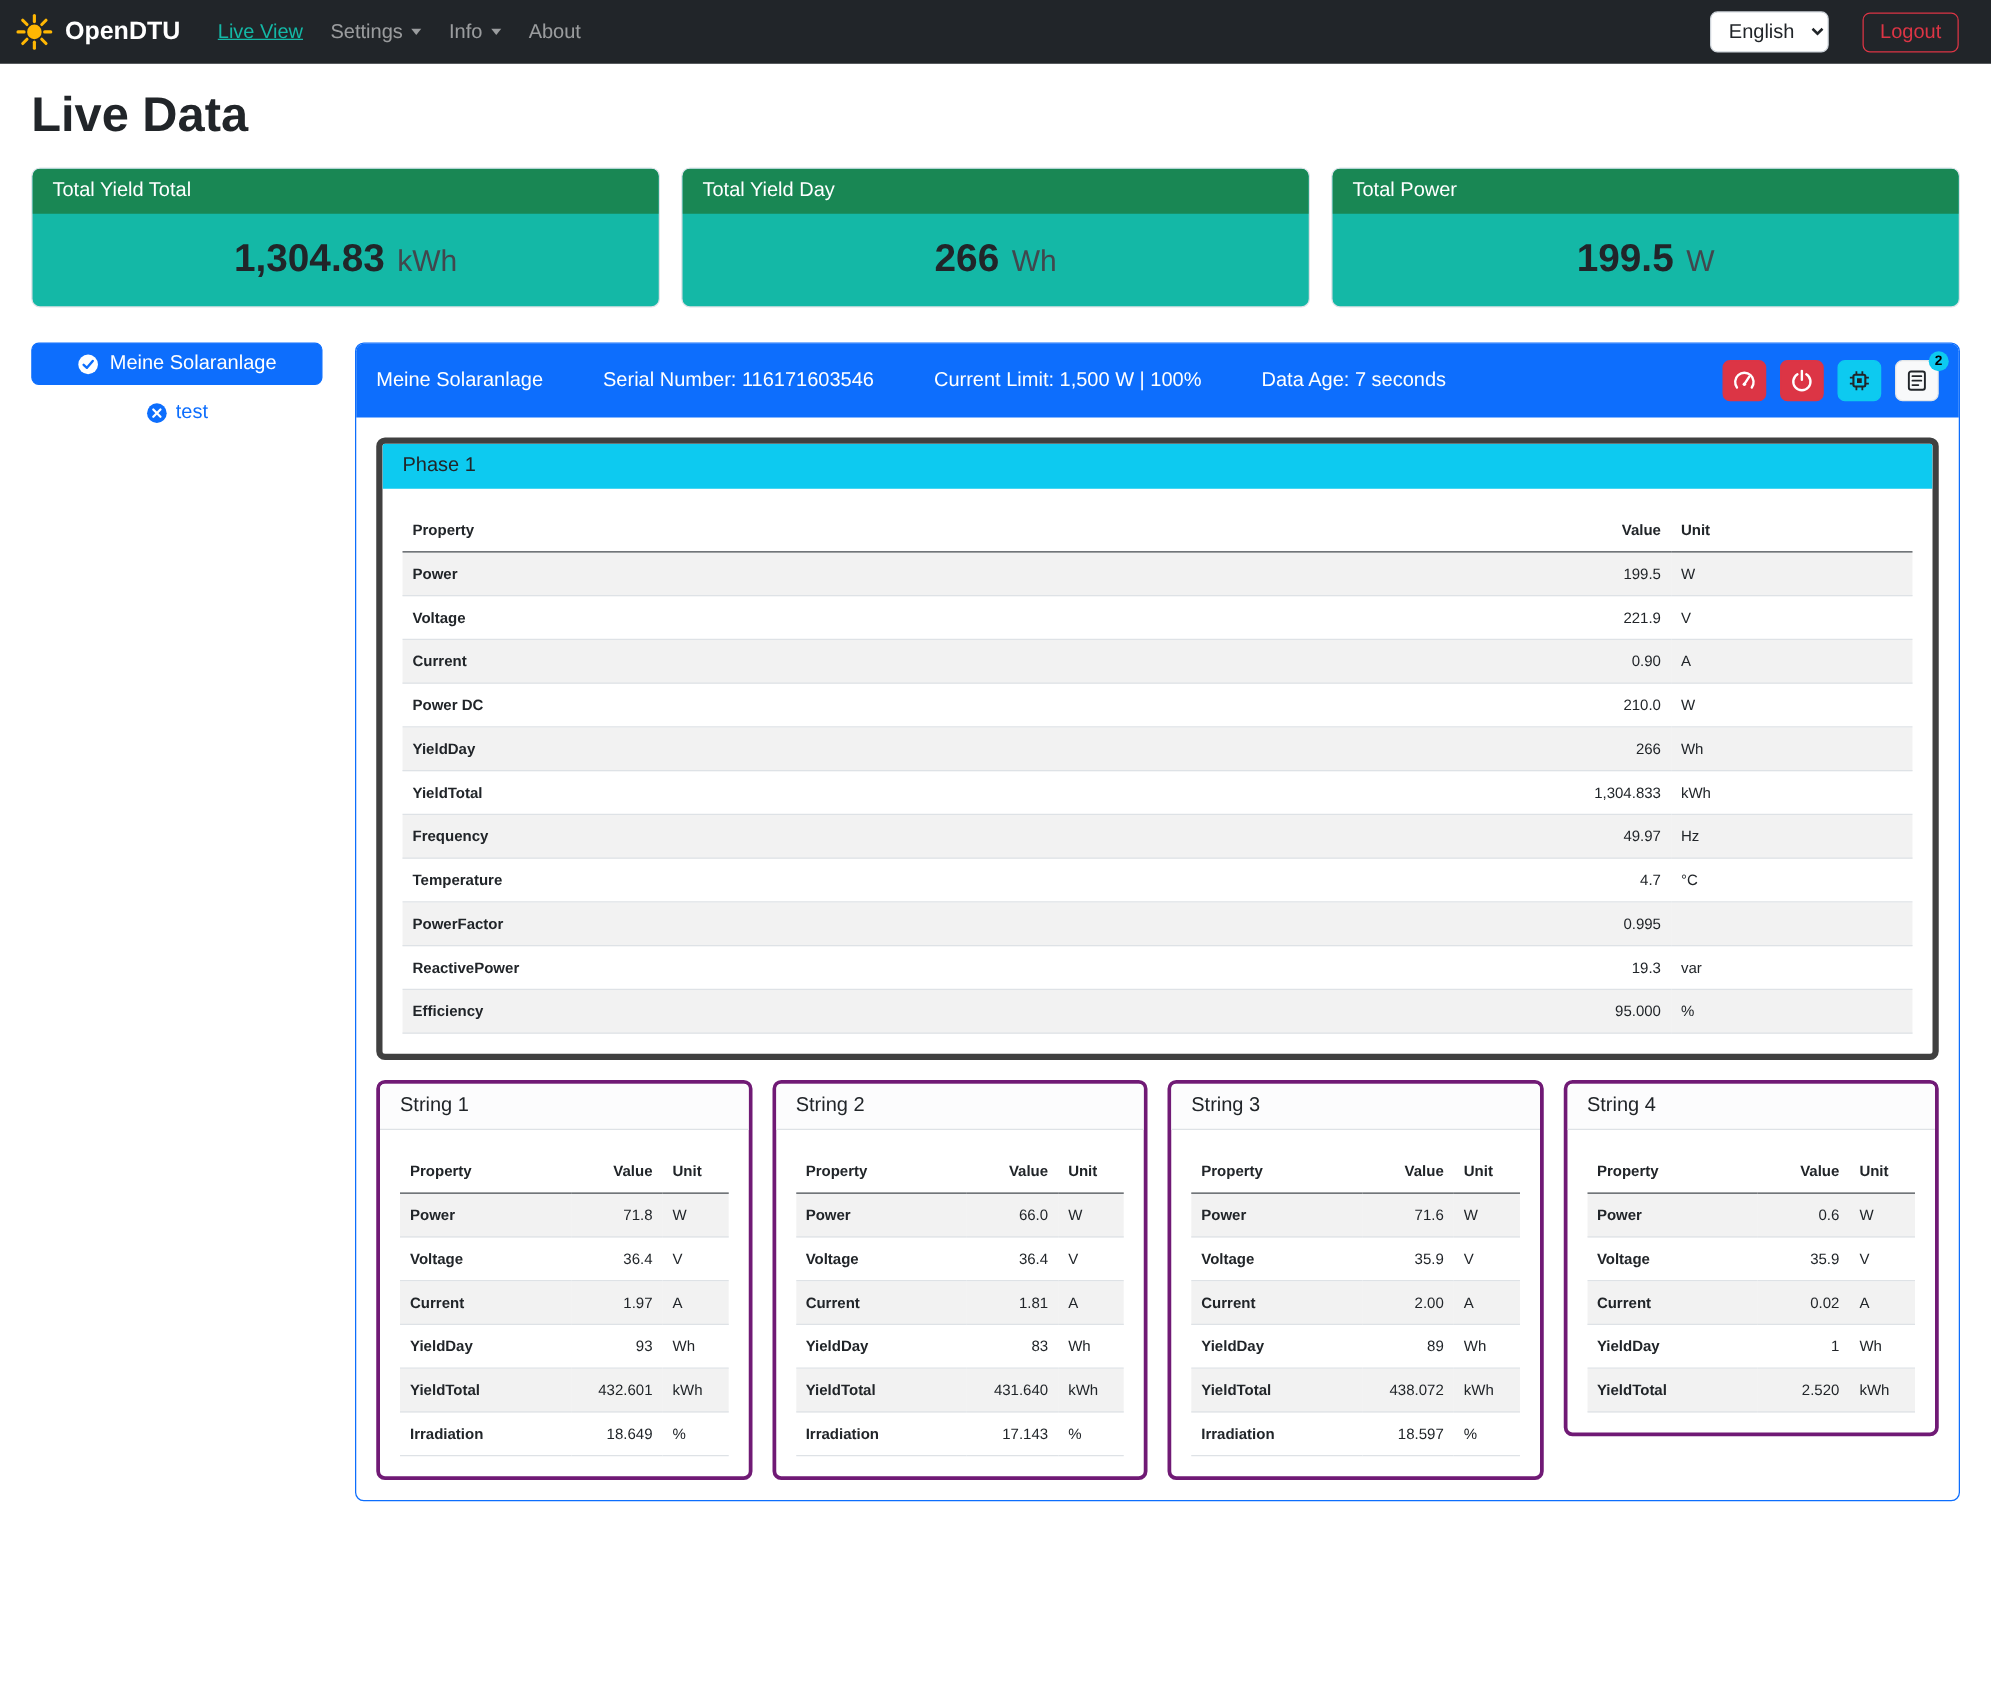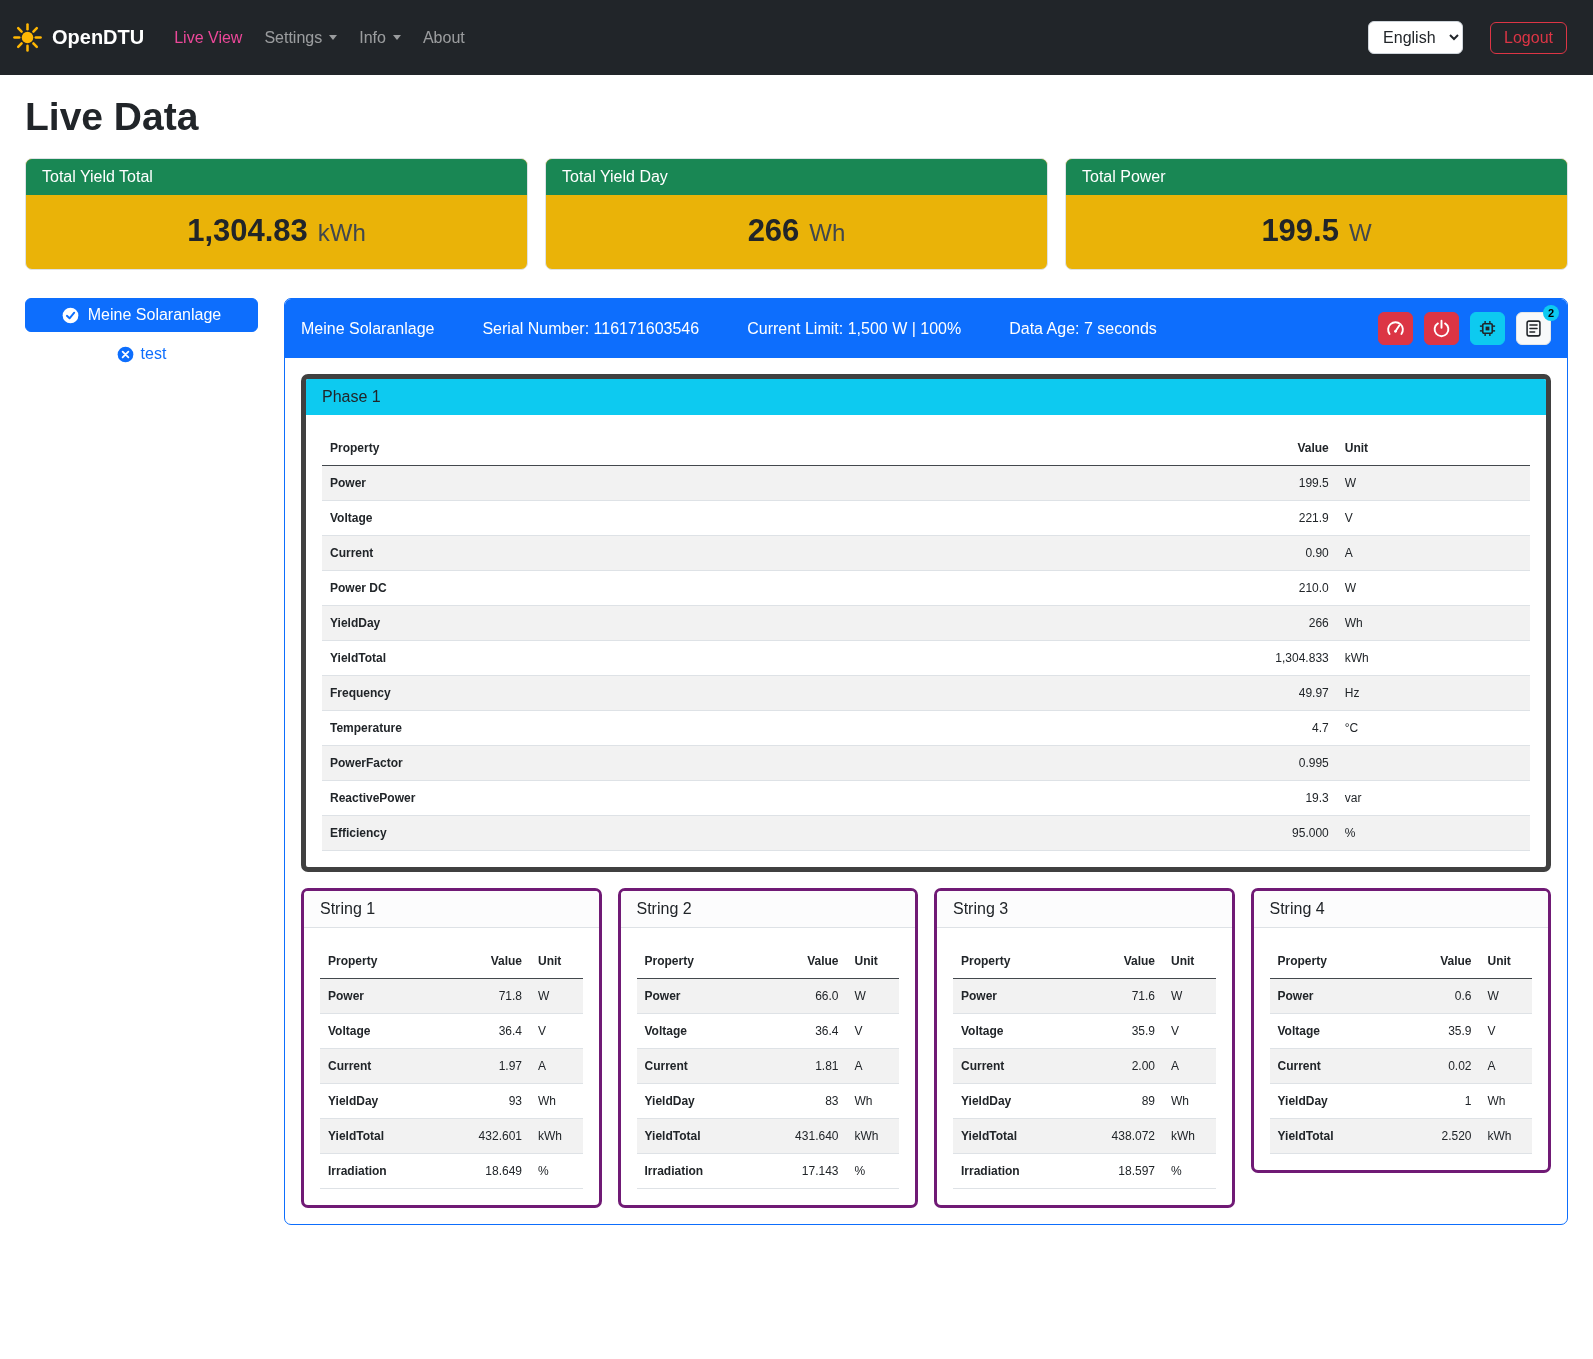--- a/index.html
+++ b/index.html
@@ -11,35 +11,35 @@
     color:#212529;
     font-size:16px;
     -webkit-font-smoothing:antialiased;
   }
 
   
   .navbar {
     background:#212529;
     display:flex;
     align-items:center;
-    height:75px;
+    height:51px;
     padding:8px 26px 8px 12px;
   }
   .brand {
     display:flex; align-items:center; gap:9px;
     color:#fff; font-size:20px; font-weight:700;
     text-decoration:none; margin-right:22px; cursor:pointer;
   }
   .nav-links { display:flex; align-items:center; gap:6px; flex:1; }
   .nav-link {
     color:rgba(255,255,255,.55);
     text-decoration:none; padding:8px 8px; cursor:pointer;
     display:flex; align-items:center;
   }
-  .nav-link.active { color:#ec4899; }
+  .nav-link.active { color:#14b8a6;text-decoration:underline; }
   .caret {
     display:inline-block; margin-left:7px;
     border-top:5px solid currentColor;
     border-left:4px solid transparent;
     border-right:4px solid transparent;
   }
   .nav-right { display:flex; align-items:center; gap:27px;justify-content:center; }
   .lang-select {
     font-family:inherit; font-size:16px; padding:6px 10px;
     border-radius:6px; border:1px solid #ced4da;
@@ -51,21 +51,21 @@
     border:1px solid #dc3545; border-radius:6px;
     padding:6px 13px; cursor:pointer;
   }
 
   
   .container { padding:0 25px 28px 25px; }
   .page-title { font-size:39px; font-weight:700; margin:20px 0 19px 0; }
 
   
   .cards-row { display:flex; gap:17px; }
-  .summary-card { flex:1; border:1px solid #dee2e6; border-radius:7px; background:#eab308; overflow:hidden; }
+  .summary-card { flex:1; border:1px solid #dee2e6; border-radius:7px; background:#14b8a6; overflow:hidden; }
   .summary-card-header { background:#198754; color:#fff; padding:9px 16px; }
   .summary-card-body { display:flex; justify-content:center; align-items:baseline; gap:10px; padding:18px 16px 20px; }
   .summary-value { font-size:31px; font-weight:700; }
   .summary-unit { font-size:24px; color:#41474d; }
 
   
   .layout-row { display:flex; gap:26px; margin-top:28px; align-items:flex-start; }
   .sidebar { width:233px; flex-shrink:0; display:flex; flex-direction:column; align-items:center; gap:11px; }
   .inverter-btn-active {
     width:100%; display:flex; align-items:center; justify-content:center; gap:9px;

